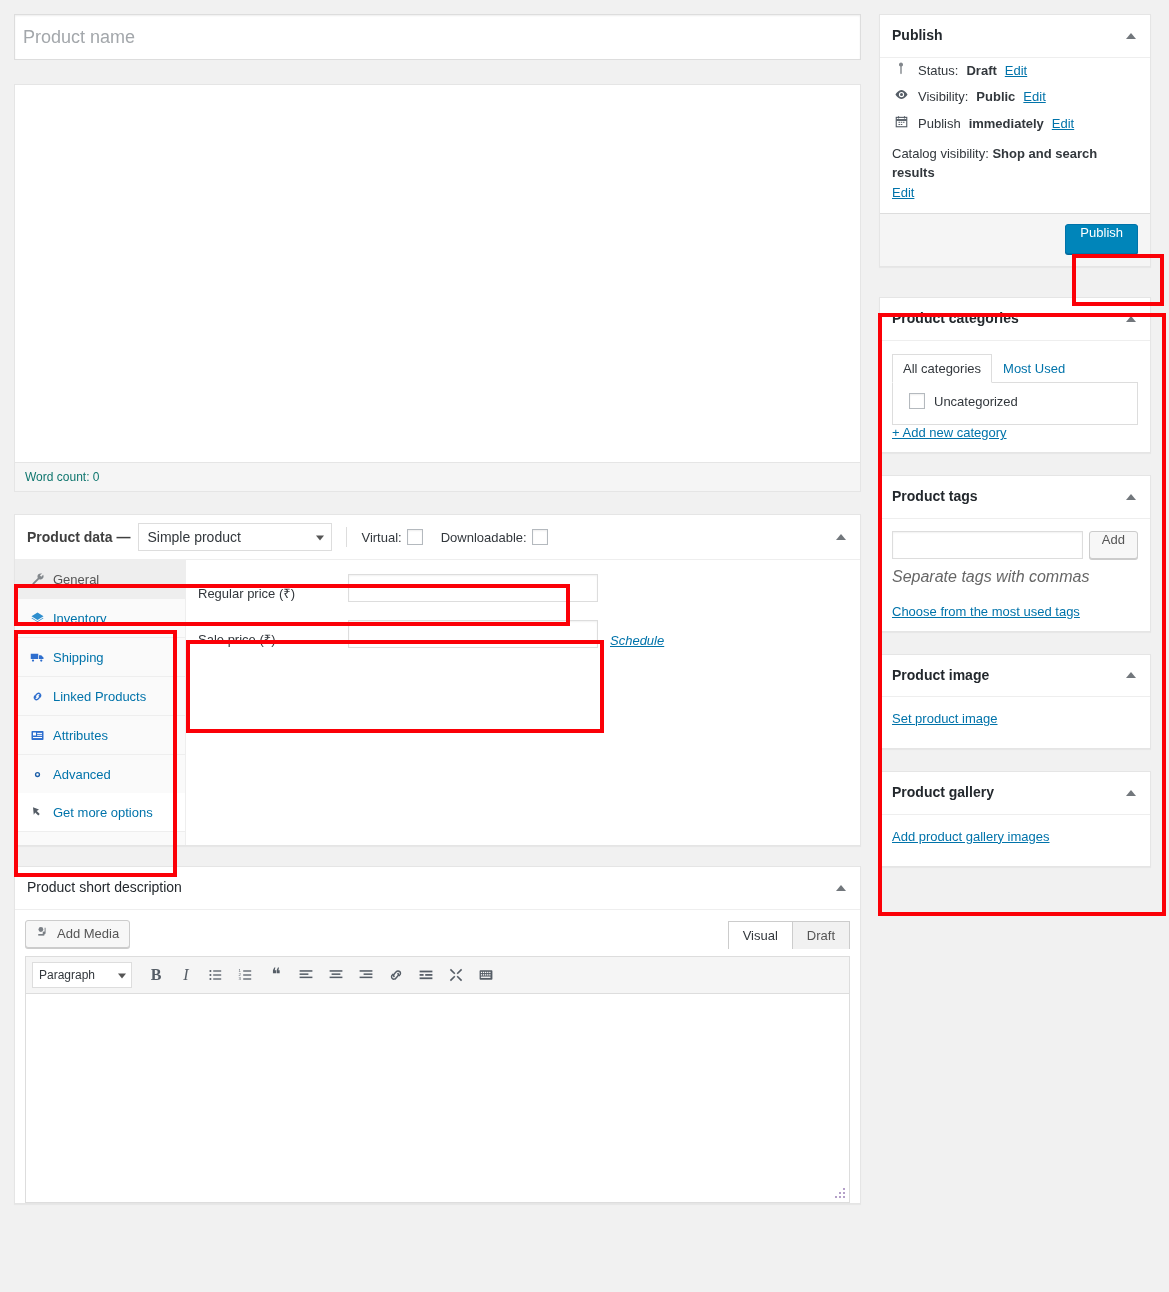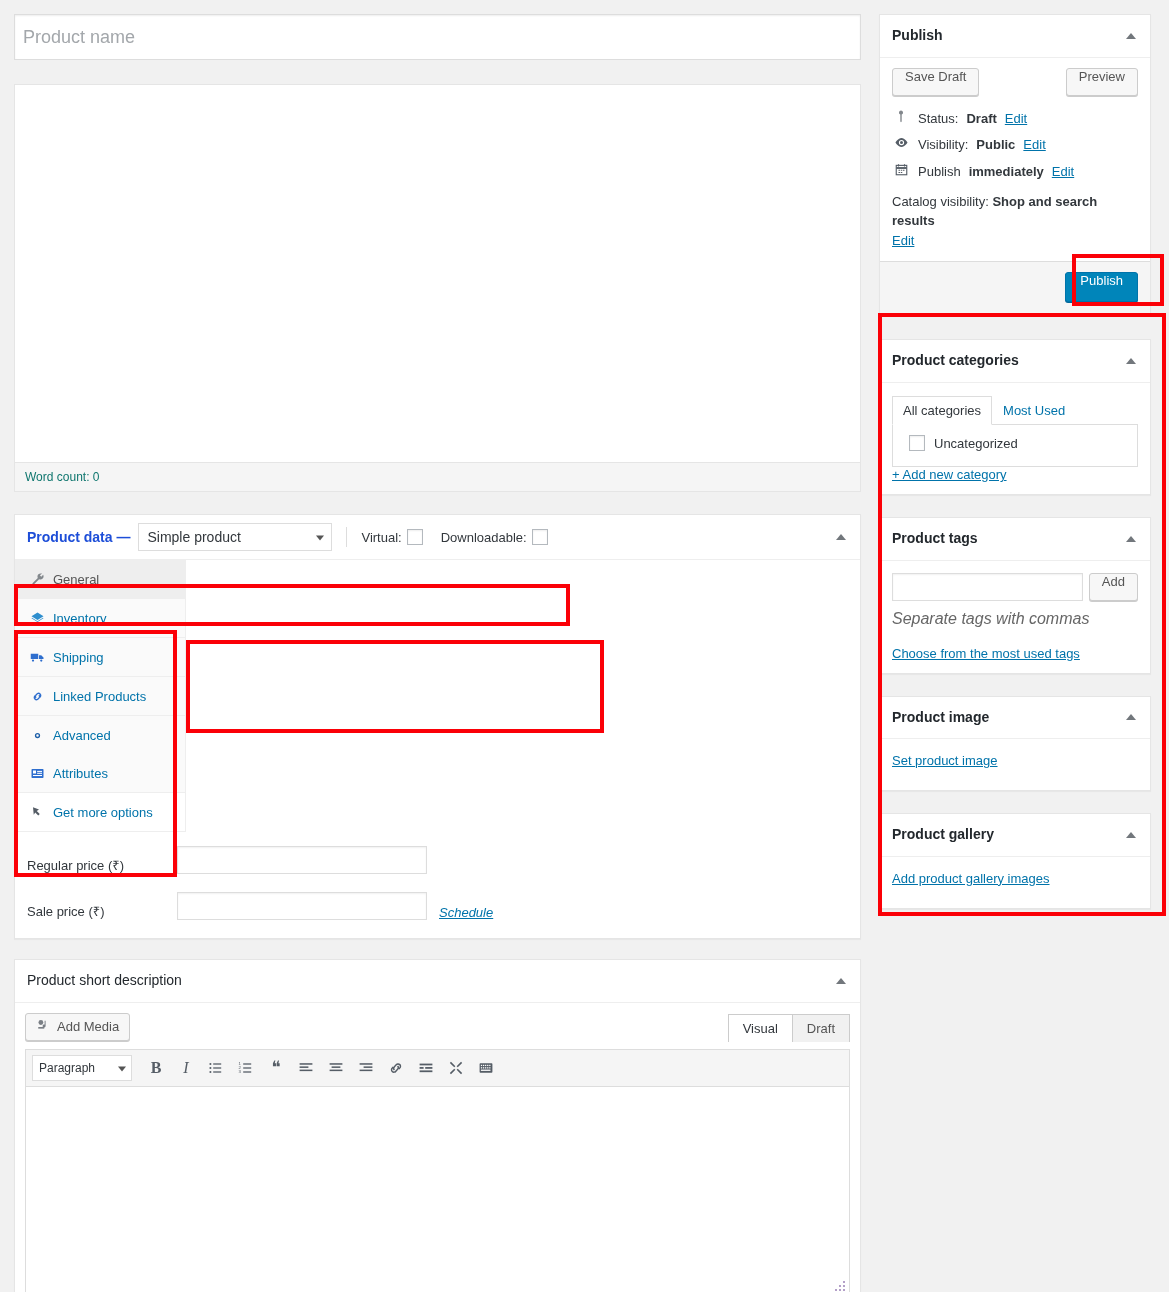--- a/index.html
+++ b/index.html
@@ -94,21 +94,21 @@
   .pd-head {
     display: flex;
     align-items: center;
     padding: 8px 12px;
     border-bottom: 1px solid #eee;
     position: relative;
   }
   .pd-head-label {
     font-size: 14px;
     font-weight: bold;
-    color: #1d4ed8;
+    color: #404040;
     margin-right: 8px;
     white-space: nowrap;
   }
   .pd-select {
     height: 28px;
     width: 194px;
     border: 1px solid #ddd;
     background: #fff;
     font-size: 14px;
     font-family: "Liberation Sans", sans-serif;
@@ -146,21 +146,21 @@
     width: 16px; height: 16px;
     border: 1px solid #b4b9be;
     background: #fff;
     box-shadow: inset 0 1px 2px rgba(0,0,0,.07);
     display: inline-block;
     vertical-align: middle;
     box-sizing: border-box;
   }
   .pd-head-toggle { margin-left: auto; }
 
-  .pd-body { display: flex; min-height: 285px; flex-direction: column; }
+  .pd-body { display: flex; min-height: 285px; }
   .pd-tabs {
     width: 170px;
     flex: 0 0 170px;
     border-right: 1px solid #eee;
     background: #fafafa;
     padding: 0;
     margin: 0;
     list-style: none;
   }
   .pd-tab {
@@ -478,40 +478,40 @@
           </li>
           <li class="pd-tab">
             <span class="tico">
               <svg width="15" height="15" viewBox="0 0 20 20" fill="none" stroke="#2e6ece" stroke-width="1.8">
                   <path d="M8 12a3 3 0 010-4l2-2a3 3 0 014 4l-1 1"></path>
                   <path d="M12 8a3 3 0 010 4l-2 2a3 3 0 01-4-4l1-1"></path>
                 </svg>
             </span>
             <span>Linked Products</span>
           </li>
-          <li class="pd-tab" style="border-bottom:none;">
-            <span class="tico">
-              <svg width="15" height="15" viewBox="0 0 20 20" fill="#1d5fa8">
-                  <path d="M10 6.5A3.5 3.5 0 1010 13.5 3.5 3.5 0 0010 6.5zm0 5.2a1.7 1.7 0 110-3.4 1.7 1.7 0 010 3.4z"></path>
-                  <path d="M17 10a7.4 7.4 0 00-.1-1.1l1.6-1.2-1.6-2.8-1.9.7a6.9 6.9 0 00-1.9-1.1L12.8 2H9.6l-.3 2a6.9 6.9 0 00-1.9 1.1l-1.9-.7L3.9 7.2 5.5 8.4a7.4 7.4 0 000 2.2L3.9 11.8l1.6 2.8 1.9-.7c.6.5 1.2.8 1.9 1.1l.3 2h3.2l.3-2c.7-.3 1.3-.6 1.9-1.1l1.9.7 1.6-2.8-1.6-1.2c.1-.4.1-.7.1-1.1z" fill-opacity=".001"></path>
-                </svg>
-            </span>
-            <span>Advanced</span>
-          </li>
           <li class="pd-tab">
             <span class="tico">
               <svg width="15" height="15" viewBox="0 0 20 20" fill="#2e6ece">
                   <rect x="2" y="4" width="16" height="12" rx="1"></rect>
                   <rect x="4" y="6" width="4" height="4" fill="#fff"></rect>
                   <rect x="9.5" y="6.5" width="6.5" height="1.4" fill="#fff"></rect>
                   <rect x="9.5" y="9" width="6.5" height="1.4" fill="#fff"></rect>
                   <rect x="4" y="12" width="12" height="1.4" fill="#fff"></rect>
                 </svg>
             </span>
             <span>Attributes</span>
+          </li>
+          <li class="pd-tab" style="border-bottom:none;">
+            <span class="tico">
+              <svg width="15" height="15" viewBox="0 0 20 20" fill="#1d5fa8">
+                  <path d="M10 6.5A3.5 3.5 0 1010 13.5 3.5 3.5 0 0010 6.5zm0 5.2a1.7 1.7 0 110-3.4 1.7 1.7 0 010 3.4z"></path>
+                  <path d="M17 10a7.4 7.4 0 00-.1-1.1l1.6-1.2-1.6-2.8-1.9.7a6.9 6.9 0 00-1.9-1.1L12.8 2H9.6l-.3 2a6.9 6.9 0 00-1.9 1.1l-1.9-.7L3.9 7.2 5.5 8.4a7.4 7.4 0 000 2.2L3.9 11.8l1.6 2.8 1.9-.7c.6.5 1.2.8 1.9 1.1l.3 2h3.2l.3-2c.7-.3 1.3-.6 1.9-1.1l1.9.7 1.6-2.8-1.6-1.2c.1-.4.1-.7.1-1.1z" fill-opacity=".001"></path>
+                </svg>
+            </span>
+            <span>Advanced</span>
           </li>
           <li class="pd-tab" style="background:#fff;">
             <span class="tico">
               <svg width="15" height="15" viewBox="0 0 20 20" fill="#555d66">
                   <path d="M4 3l8 3-3 2 4 4-2 2-4-4-2 3z"></path>
                 </svg>
             </span>
             <span>Get more options</span>
           </li>
         </ul>
@@ -656,30 +656,26 @@
             </g>
           </svg>
         </span>
       </div>
     </div>
 
   </div>
 
   <div class="col-side">
 
-    <div class="postbox" style="margin-bottom:24px;">
+    <div class="postbox" style="margin-bottom:30px;">
       <div class="postbox-head">
         <span class="postbox-title">Publish</span>
         <span class="toggle-arrow"></span>
       </div>
 
-      <div class="side-actions">
-        <span class="btn-secondary">Save Draft</span>
-        <span class="btn-secondary">Preview</span>
-      </div>
 
       <div class="misc-list">
         <div class="misc-row">
           <span class="misc-icon">
             <svg width="14" height="14" viewBox="0 0 20 20" fill="#82878c">
                 <path d="M10 2a3 3 0 00-1 5.8V18l1 .8 1-.8V7.8A3 3 0 0010 2z"></path>
               </svg>
           </span>
           <span>Status:</span>
           <b>Draft</b>

